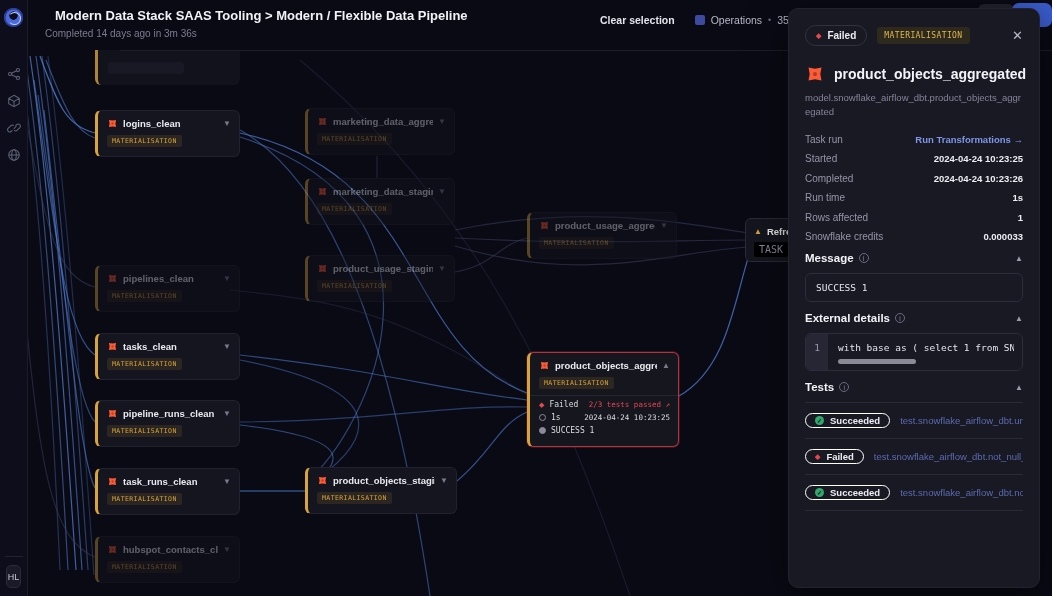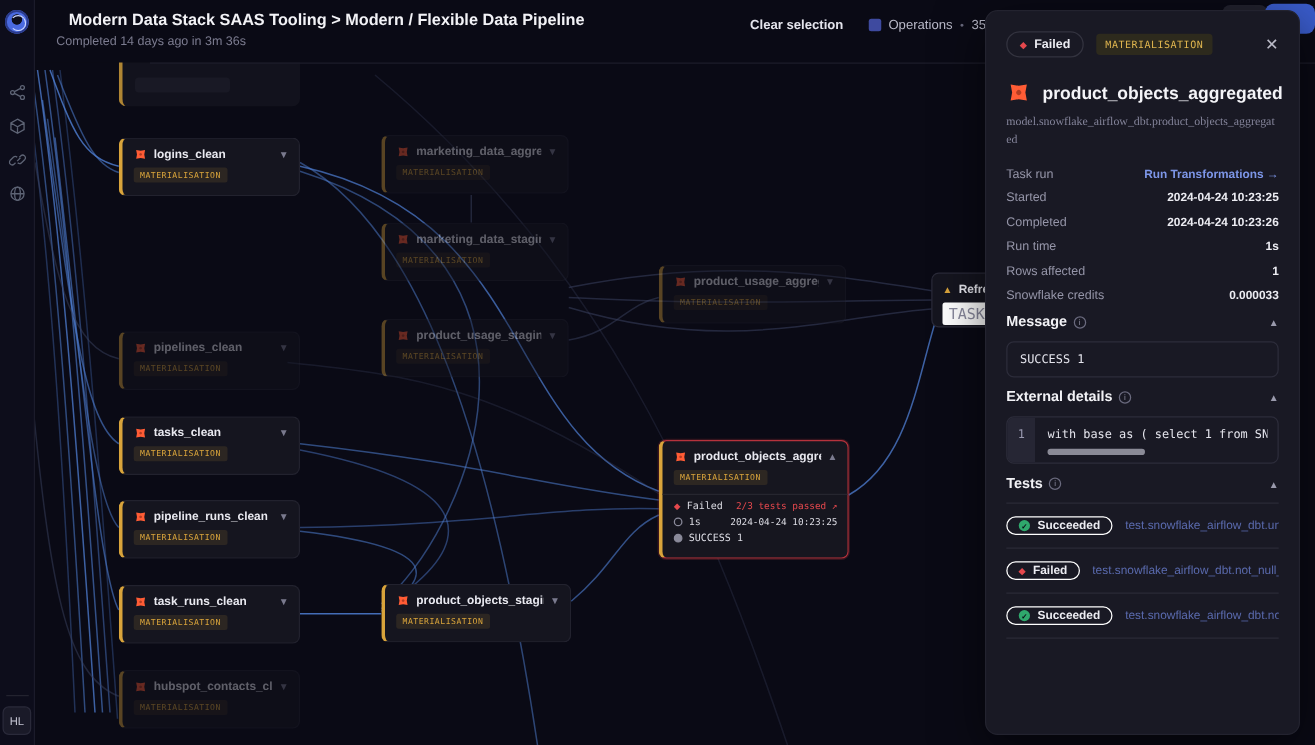--- a/index.html
+++ b/index.html
@@ -13,21 +13,21 @@
   .logo { width:19px; height:19px; border-radius:50%; margin-top:8px;
     background:radial-gradient(circle at 50% 40%, #0d0d1b 0 26%, #4a6ae0 30% 100%);
     box-shadow:0 0 0 1.5px #2a3a8a inset; position:relative; }
   .logo::after { content:""; position:absolute; left:4px; top:4px; width:11px; height:11px;
     border-radius:50%; border:1.5px solid #c9d4ff; border-left-color:transparent; }
   .nav-icons { margin-top:38px; display:flex; flex-direction:column; gap:9px; }
   .nav-btn { width:18px; height:18px; display:flex; align-items:center; justify-content:center; cursor:pointer; }
   .nav-btn svg { stroke:#5d6374; fill:none; stroke-width:1.2; }
   .side-bottom { margin-top:auto; margin-bottom:8px; display:flex; flex-direction:column; align-items:center; }
   .side-divider { width:18px; height:1px; background:#23232f; margin-bottom:8px; }
-  .avatar { width:23px; height:23px; border-radius:5px; background:#1a1a28; border:1px solid #2a2a3a;
+  .avatar { width:15px; height:23px; border-radius:5px; background:#1a1a28; border:1px solid #2a2a3a;
     font-size:9px; color:#c6c6d4; display:flex; align-items:center; justify-content:center; }
 
   
   .topbar { position:absolute; left:28px; top:0; right:0; height:50px; background:#0a0a15; z-index:5; }
   .topbar-line { position:absolute; left:92px; right:0; top:50px; height:1px; background:#1d1d2a; }
   .page-title { position:absolute; left:27px; top:8px; font-size:13px; font-weight:700; color:#f2f2f6; }
   .page-subtitle { position:absolute; left:17px; top:28px; font-size:10px; color:#7c7c90; }
   .topbar-right { position:absolute; left:572px; top:14px; display:flex; align-items:center; gap:20px; }
   .clear-sel { font-size:10.5px; font-weight:600; color:#e4e4ec; cursor:pointer; white-space:nowrap; }
   .ops { display:flex; align-items:center; gap:6px; font-size:10.5px; color:#b9b9c8; white-space:nowrap; }
@@ -76,36 +76,36 @@
   .sel-right { margin-left:auto; font-family:"DejaVu Sans Mono", monospace; font-size:7.5px; color:#dcdce4; }
   .sel-red { color:#e5484d; }
   .ico-diamond { color:#e5484d; font-size:7px; }
   .ico-ring { width:7px; height:7px; border:1px solid #8a8a9a; border-radius:50%; display:inline-block; flex:none; }
   .ico-dot { width:7px; height:7px; border:1px solid #8a8a9a; border-radius:50%; background:#8a8a9a; display:inline-block; flex:none; }
 
   
   .node-refresh { position:absolute; left:745px; top:218px; width:110px; height:44px;
     background:#15151f; border:1px solid #2a2a38; border-radius:6px; padding:7px 8px; z-index:2; }
   .tri-gold { color:#d9a43b; font-size:8px; }
-  .badge-task { font-family:"DejaVu Sans Mono", monospace; font-size:12px; color:#8a8a9e;
-    background:#ffffff; padding:2px 5px; border-radius:2px; }
+  .badge-task { font-family:"DejaVu Sans Mono", monospace; font-size:10px; color:#8a8a9e;
+    background:#000000; padding:2px 5px; border-radius:2px; }
 
   
   .panel { position:absolute; left:788px; top:8px; width:252px; height:580px;
     background:#191924; border:1px solid #23232f; border-radius:10px; z-index:10;
     box-shadow:0 12px 40px rgba(0,0,0,.55); padding:16px; overflow:hidden; }
   .panel-badges { display:flex; align-items:center; gap:10px; }
   .badge-failed { display:flex; align-items:center; gap:6px; border:1px solid #33333f;
     border-radius:14px; padding:4px 10px; font-size:10px; font-weight:600; color:#ececf2; }
   .badge-type { font-family:"DejaVu Sans Mono", monospace; font-size:8px; letter-spacing:.4px;
     color:#e0b64f; background:#2d2a1d; padding:4px 7px; border-radius:3px; }
   .panel-close { margin-left:auto; color:#b9b9c6; font-size:13px; cursor:pointer; }
   .panel-title-row { display:flex; align-items:center; gap:9px; margin-top:18px; }
   .panel-title { font-size:14px; font-weight:700; color:#f4f4f8; }
-  .panel-subtitle { margin-top:7px; font-family:Liberation Serif, serif; font-size:9.5px;
+  .panel-subtitle { margin-top:7px; font-family:Liberation Sans, sans-serif; font-size:9.5px;
     color:#84849a; line-height:1.5; word-break:break-all; }
   .details { margin-top:14px; }
   .detail-row { display:flex; align-items:center; margin-bottom:8.5px; }
   .detail-label { font-size:10px; color:#9595a8; }
   .detail-value { margin-left:auto; font-size:9.5px; font-weight:600; color:#ececf2; }
   .detail-link { color:#7d96e8; font-weight:600; cursor:pointer; }
   .section-head { display:flex; align-items:center; gap:5px; margin-top:10px; }
   .section-title { font-size:11.5px; font-weight:700; color:#f2f2f6; }
   .info-i { width:10px; height:10px; border:1px solid #6a6a7e; border-radius:50%; color:#8c8c9e;
     font-size:6.5px; display:inline-flex; align-items:center; justify-content:center; }

